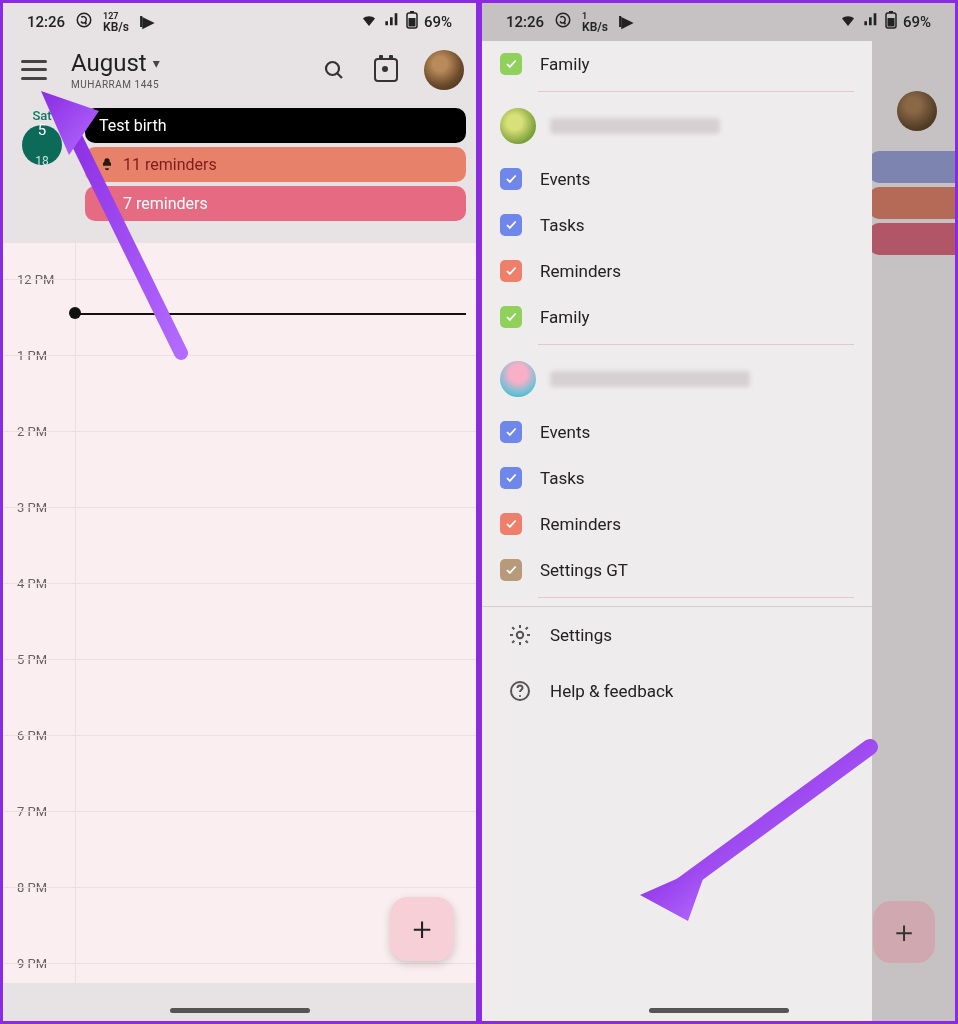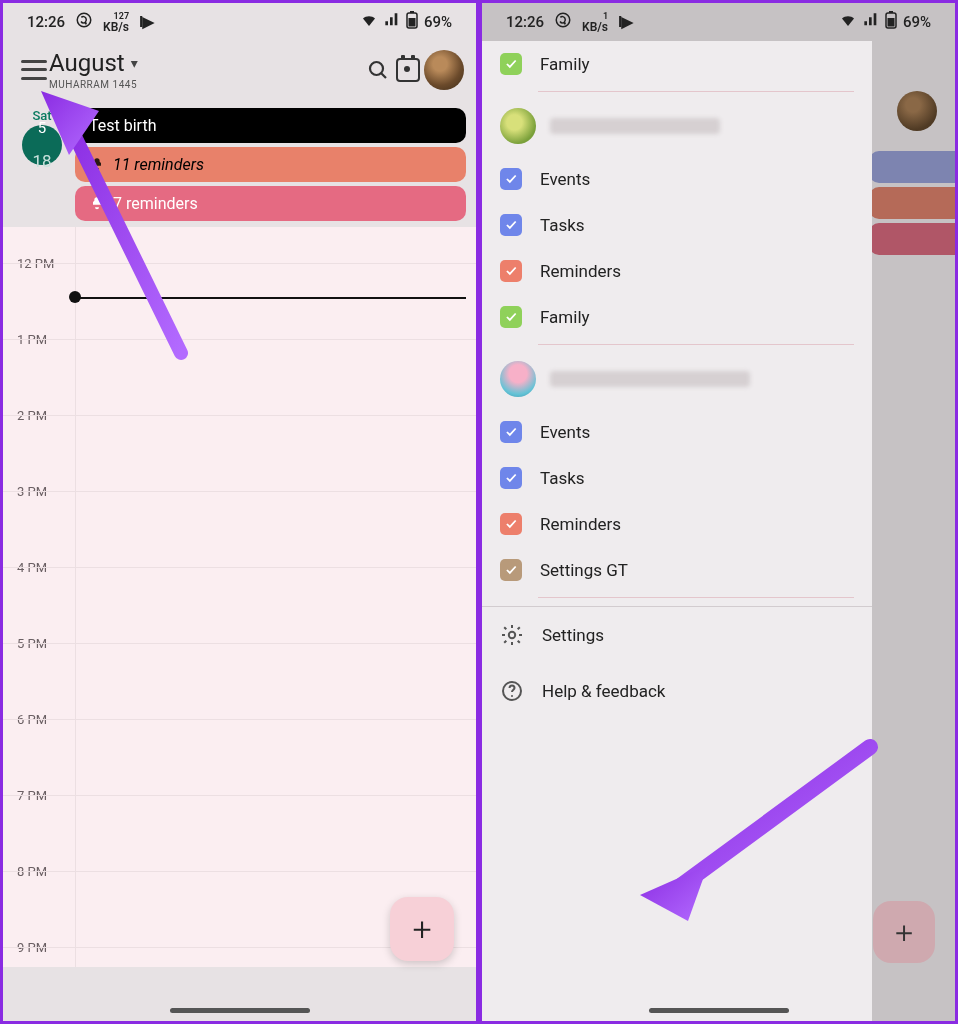--- a/index.html
+++ b/index.html
@@ -23,54 +23,54 @@
     height: 38px;
     display: flex;
     align-items: center;
     padding: 0 24px;
     font-size: 15px;
     font-weight: 500;
     color: #222;
   }
   .statusbar .left { display: flex; align-items: center; gap: 10px; }
   .statusbar .right { margin-left: auto; display: flex; align-items: center; gap: 6px; }
-  .speed { font-size: 9px; line-height: 1; text-align: right; font-weight:600;}
+  .speed { font-size: 9px; line-height: 1; text-align: left; font-weight:600;}
   .speed .unit { font-size: 12px; display:block; }
 
   
   .left-phone { background: #e7e2e4; }
   .left-top { background: #e7e2e4; }
   .appbar {
-    display: flex; align-items: center; padding: 8px 12px 8px 18px; gap: 2px;
+    display: flex; align-items: center; padding: 8px 12px 8px 18px; gap: 24px;
   }
   .hamburger { width:26px; height:20px; display:flex; flex-direction:column; justify-content:space-between; }
   .hamburger span { height:3px; background:#444; border-radius:2px; }
   .title-block { display:flex; flex-direction:column; }
   .month-row { display:flex; align-items:center; gap:6px; font-size:24px; font-weight:400; color:#222; }
   .caret { font-size:14px; color:#444; }
   .subtitle { font-size:10px; color:#555; letter-spacing:0.5px; margin-top:2px; }
   .appbar .spacer { flex:1; }
   .icon-btn { width:28px; height:28px; display:flex; align-items:center; justify-content:center; color:#333; }
   .today-box { width:24px; height:24px; border:2px solid #333; border-radius:4px; position:relative; }
   .today-box::before { content:""; position:absolute; top:-5px; left:3px; width:4px; height:4px; background:#333; border-radius:1px; }
   .today-box::after { content:""; position:absolute; top:-5px; right:3px; width:4px; height:4px; background:#333; border-radius:1px; }
   .today-dot { position:absolute; top:6px; left:6px; width:6px; height:6px; background:#333; border-radius:50%; }
   .avatar { width:40px; height:40px; border-radius:50%; background: radial-gradient(circle at 40% 35%, #b98a5a 20%, #6b4a2b 60%, #3b2a18 100%); }
 
   .day-header {
-    display:flex; align-items:flex-start; padding: 10px 0 6px 10px; gap:4px;
+    display:flex; align-items:flex-start; padding: 10px 0 22px 10px; gap:14px;
   }
   .day-col { width:58px; display:flex; flex-direction:column; align-items:center; }
   .dow { font-size:13px; color:#0a7a5f; font-weight:500; }
   .daybadge { margin-top:2px; width:40px; height:40px; border-radius:50%; background:#0b6b58; color:#fff; display:flex; flex-direction:column; align-items:center; justify-content:center; font-size:15px; line-height:1; }
-  .daybadge .sub { font-size:17px; color:#c8e0db; margin-top:17px; }
+  .daybadge .sub { font-size:12px; color:#c8e0db; margin-top:17px; }
   .events-col { flex:1; display:flex; flex-direction:column; gap:4px; padding-right:10px; }
   .event-pill { border-radius:10px; padding:8px 14px; font-size:16px; color:#fff; display:flex; align-items:center; gap:8px; }
   .ev-purple { background:#000000; }
-  .ev-coral  { background:#e8816a; color:#000000;font-style:italic; }
+  .ev-coral  { background:#e8816a; color:#7f1d1d; }
   .ev-pink   { background:#e56a82; }
   .ev-coral .ico, .ev-pink .ico { width:16px; height:16px; }
 
   .timeline {
     background:#fbeef1; position:relative; height: 740px; overflow:hidden;
   }
   .time-row { position:absolute; left:0; right:0; height:1px; background:#ecdfe2; }
   .time-label { position:absolute; left:14px; font-size:13px; color:#6b6064; transform:translateY(-50%); }
   .gutter-line { position:absolute; top:0; bottom:0; left:72px; width:1px; background:#ecdfe2; }
   .now-line { position:absolute; left:72px; right:10px; height:2px; background:#111; }
@@ -113,21 +113,21 @@
   .sep { height:1px; background:#e4c6cc; margin:4px 18px 4px 56px; }
   .acct {
     display:flex; align-items:center; gap:14px; padding:12px 18px;
   }
   .acct-avatar { width:36px; height:36px; border-radius:50%; }
   .av1 { background: radial-gradient(circle at 40% 40%, #d8e07a 25%, #7aa03a 70%); }
   .av2 { background: radial-gradient(circle at 50% 35%, #f7b0c8 30%, #63c3d6 70%, #3a8aa3 100%); }
   .acct-label { width:170px; height:16px; background:#d6d0d2; border-radius:4px; filter:blur(2px); }
 
   .footer-sep { height:1px; background:#d2cccf; margin-top:8px; }
-  .footer-row { display:flex; align-items:center; gap:18px; padding:16px 18px; font-size:17px; color:#222; }
+  .footer-row { display:flex; align-items:center; gap:18px; padding:16px 26px; font-size:17px; color:#222; }
   .footer-row .ficon { width:24px; height:24px; color:#555; }
 
   
   .dim-pill { position:absolute; right:0; height:32px; width:86px; border-radius:10px 0 0 10px; }
   .dp1 { top:148px; background:#7d84b0; }
   .dp2 { top:184px; background:#b56a58; }
   .dp3 { top:220px; background:#b05667; }
   .dim-avatar { position:absolute; top:88px; right:18px; width:40px; height:40px; border-radius:50%; background:radial-gradient(circle at 40% 35%, #8a6846 20%, #4f3a24 70%); }
   .dim-fab { position:absolute; right:20px; bottom:58px; width:62px; height:62px; border-radius:18px; background:#cfa9af; display:flex;align-items:center;justify-content:center; font-size:30px; color:#333;}
 

